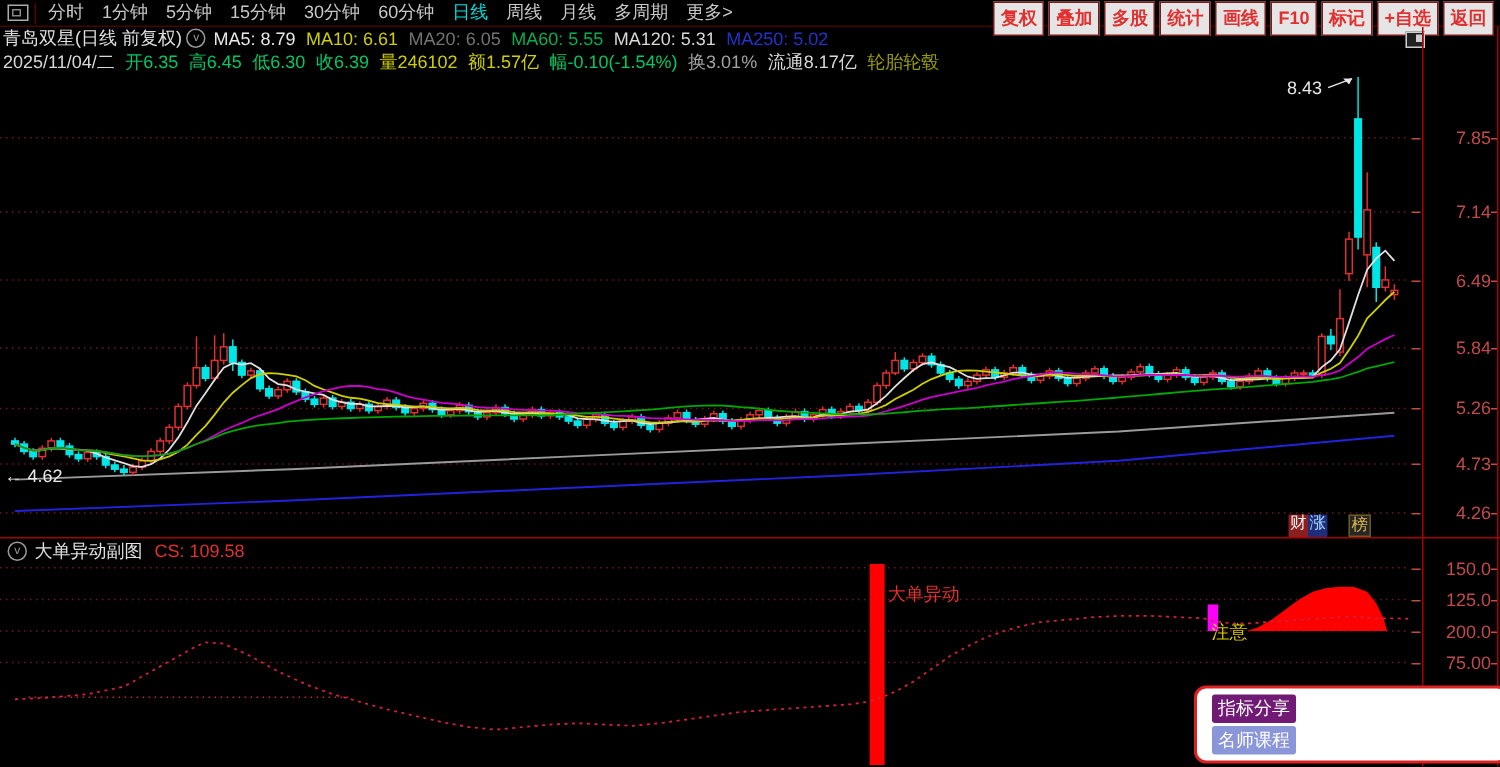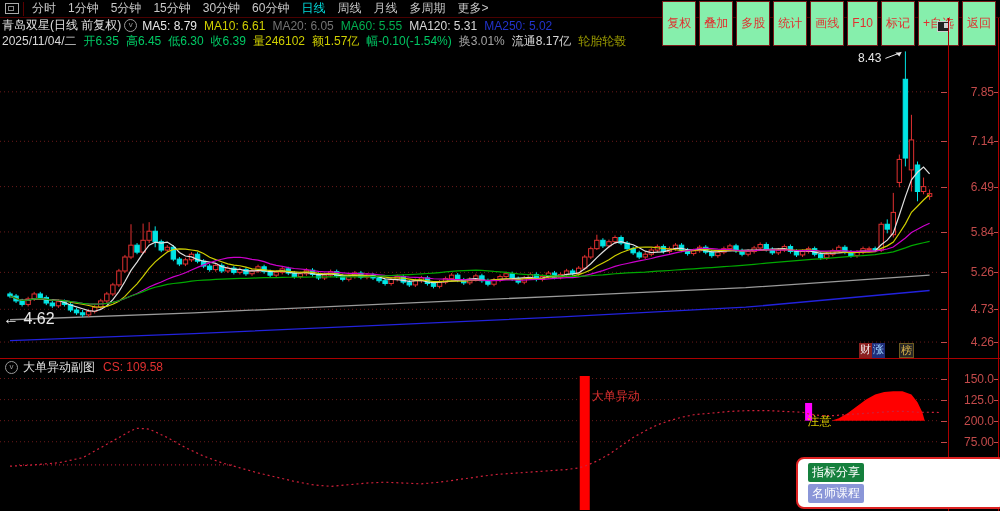--- a/index.html
+++ b/index.html
@@ -4,42 +4,42 @@
 <style>
   html,body{margin:0;padding:0;background:#000;}
   body{width:1000px;height:511px;position:relative;overflow:hidden;
        font-family:"Liberation Sans","DejaVu Sans",sans-serif;font-size:12px;color:#d0d0d0;}
   .abs{position:absolute;}
   
   #toolbar{left:0;top:0;width:1000px;height:17px;border-bottom:1px solid #4a0000;display:flex;align-items:center;}
   .tb-item{margin:0 6px;color:#c8c8c8;white-space:nowrap;cursor:default;}
   .tb-item.active{color:#00dddd;}
   #tb-right{position:absolute;right:4px;top:1px;display:flex;gap:3px;}
-  .tb-btn{color:#e03030;border:1px solid #7a1a1a;background:#86efac;padding:15px 4px;line-height:13px;white-space:nowrap;}
+  .tb-btn{color:#e03030;border:1px solid #7a1a1a;background:#e5e5e5;padding:4px 4px;line-height:13px;white-space:nowrap;font-weight:bold;}
   #tb-icon{width:12px;height:9px;border:1px solid #aaa;margin:0 4px 0 5px;position:relative;}
   #tb-icon:after{content:"";position:absolute;left:2px;top:2px;width:4px;height:3px;border:1px solid #888;}
   #tb-sep{width:1px;height:14px;background:#5a0000;margin-right:2px;}
   
   .hrow{left:2px;height:15px;display:flex;align-items:center;white-space:nowrap;}
   .hitem{margin-right:7px;}
   .chev{display:inline-block;width:11px;height:11px;border:1px solid #9a9a9a;border-radius:50%;
         color:#9a9a9a;font-size:8px;line-height:10px;text-align:center;margin:0 5px 0 3px;}
   
   .vline{width:1px;background:#aa0000;}
   .hline{height:1px;background:#aa0000;}
   .axis-label{position:absolute;color:#c34a4a;font-size:12px;width:44px;text-align:right;}
   .tick{position:absolute;height:1px;background:#c34a4a;width:6px;}
   #winicon{right:50px;top:21px;width:11px;height:9px;border:1px solid #cfcfcf;background:#222;}
   #winicon:after{content:"";position:absolute;right:1px;top:1px;width:4px;height:5px;background:#cfcfcf;}
   
   .mini-badge{font-size:11px;line-height:13px;padding:0 1px;}
   
   #sub-header{left:2px;top:360px;height:14px;display:flex;align-items:center;white-space:nowrap;}
   
-  .marker-white{color:#e8e8e8;font-size:16px;}
+  .marker-white{color:#e8e8e8;font-size:12px;}
   
   #wm{right:-6px;bottom:2px;width:210px;height:52px;background:#fff;border:2px solid #dd2222;border-radius:8px;
       display:flex;align-items:center;padding:2px 6px 2px 10px;box-sizing:border-box;}
   #wm-left{flex:1;}
   #wm-site{font-family:"Liberation Serif","DejaVu Serif",serif;color:#e04848;font-size:23px;font-weight:bold;letter-spacing:1px;line-height:24px;}
   #wm-url{font-family:"Liberation Serif","DejaVu Serif",serif;color:#cc2222;font-size:12.5px;font-weight:bold;letter-spacing:1px;}
   .wm-badge{display:block;color:#fff;font-size:12px;padding:1px 4px;margin:2px 0;border-radius:2px;white-space:nowrap;}
 </style>
 </head>
 <body>
@@ -493,16 +493,16 @@
     <div class="axis-label" style="left: 950px; top: 414px;">200.0</div>
     <div class="tick" style="left: 941px; width: 6px; top: 421px;"></div>
     <div class="tick" style="left: 994px; width: 4px; top: 421px;"></div>
     <div class="axis-label" style="left: 950px; top: 435px;">75.00</div>
     <div class="tick" style="left: 941px; width: 6px; top: 442px;"></div>
     <div class="tick" style="left: 994px; width: 4px; top: 442px;"></div>
   </div>
 
 <div id="wm" class="abs">
   <div>
-    <span class="wm-badge" id="wmb0" style="background: #15803d;">指标分享</span>
+    <span class="wm-badge" id="wmb0" style="background: #701a75;">指标分享</span>
     <span class="wm-badge" id="wmb1" style="background: rgb(138, 150, 216);">名师课程</span>
   </div>
 </div>
 
 </body></html>

